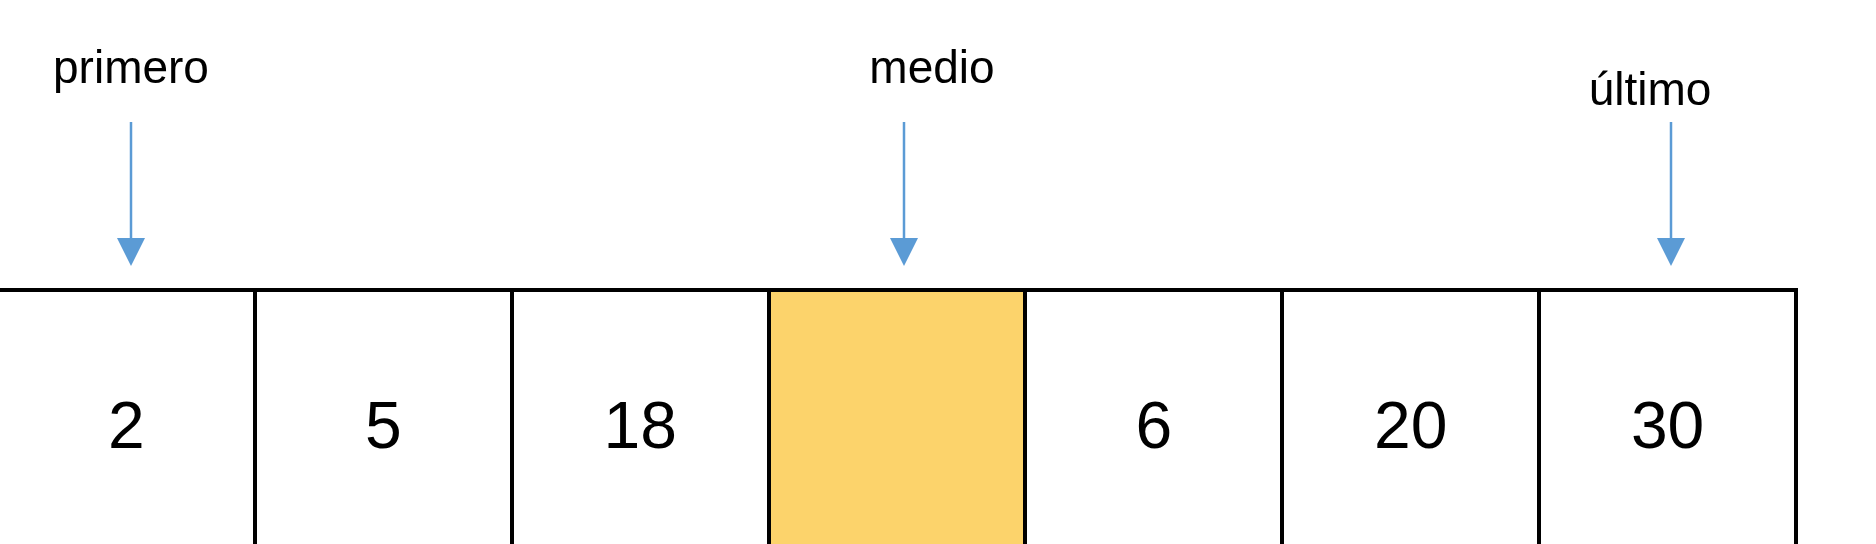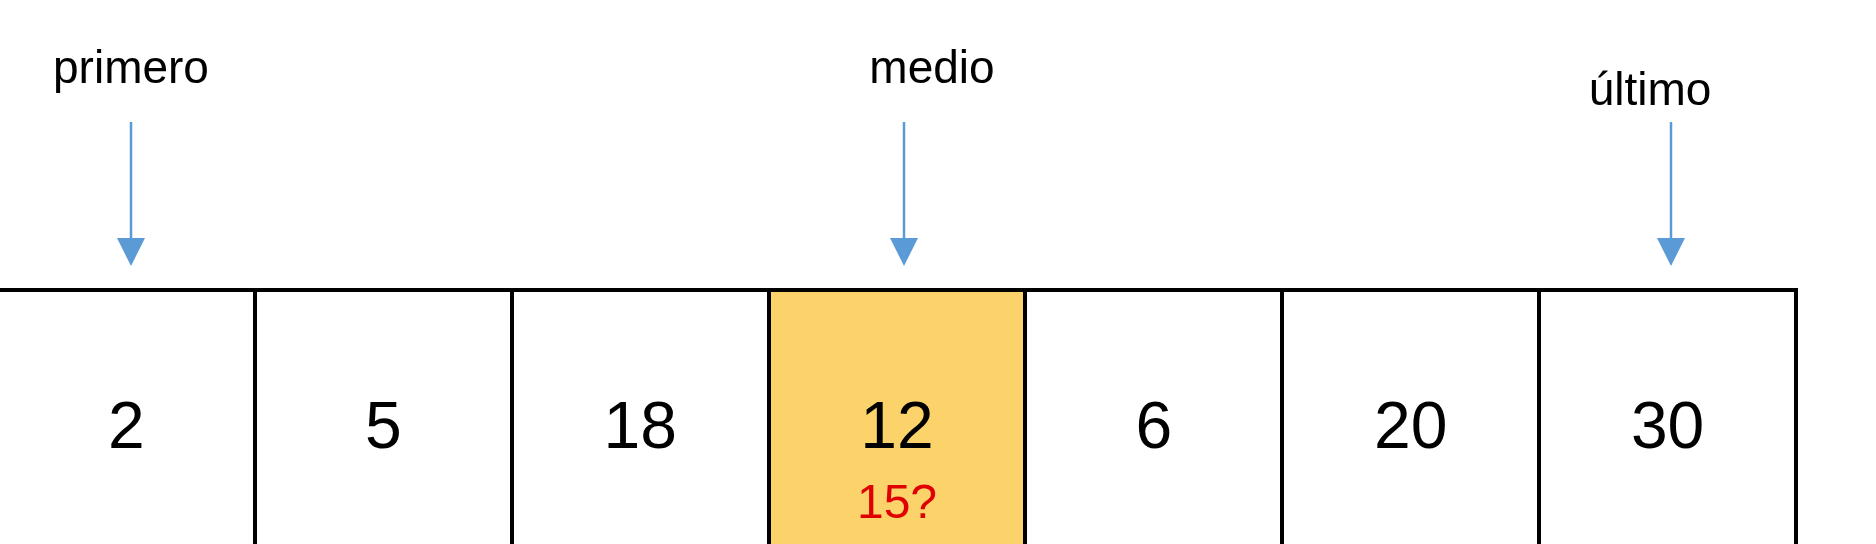--- a/index.html
+++ b/index.html
@@ -47,22 +47,20 @@
   <div class="cell">
       <div class="val">2</div>
     </div>
   <div class="cell">
       <div class="val">5</div>
     </div>
   <div class="cell">
       <div class="val">18</div>
     </div>
   <div class="cell hl">
-    <div class="val">12</div>
-    <div class="note">15?</div>
   </div>
   <div class="cell">
       <div class="val">6</div>
     </div>
   <div class="cell">
       <div class="val">20</div>
     </div>
   <div class="cell">
       <div class="val">30</div>
     </div>

